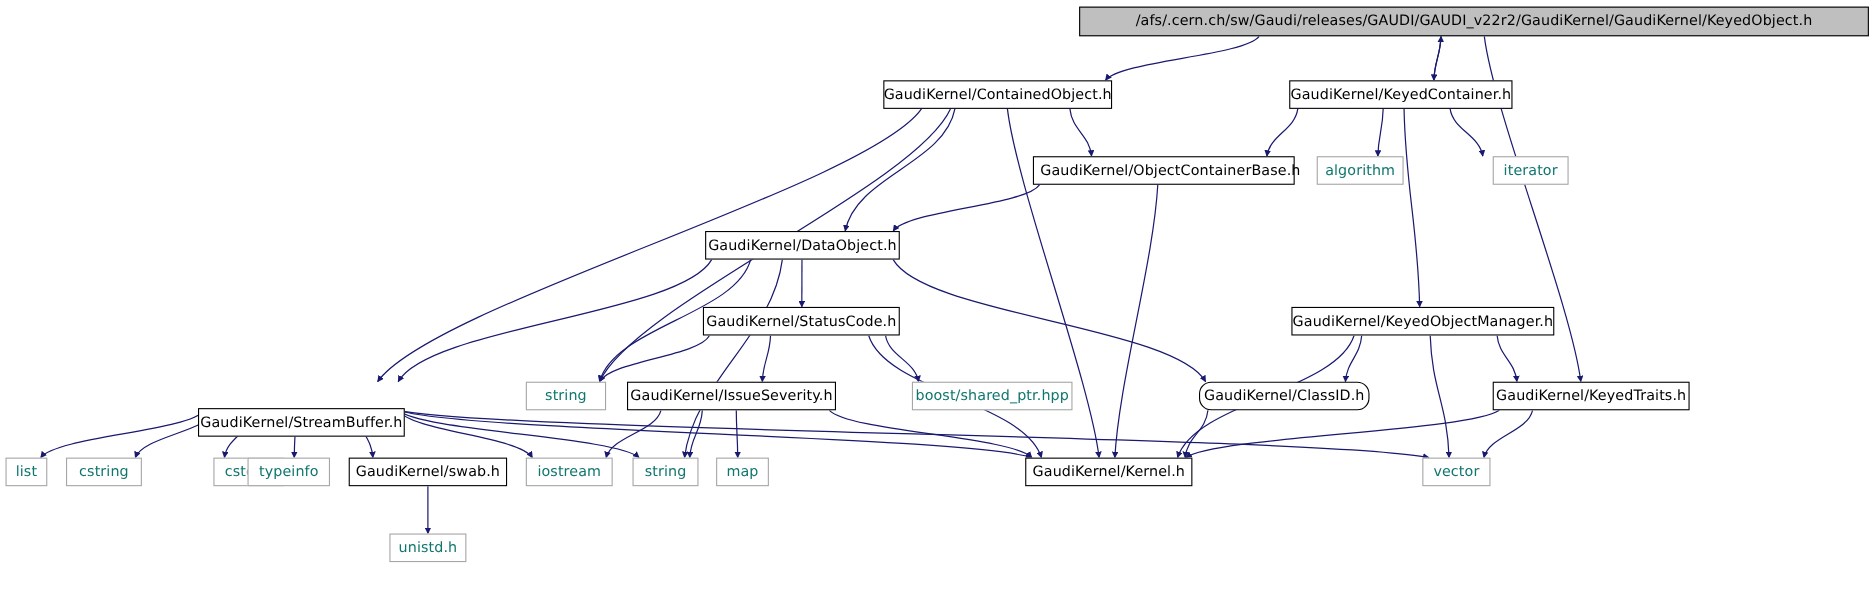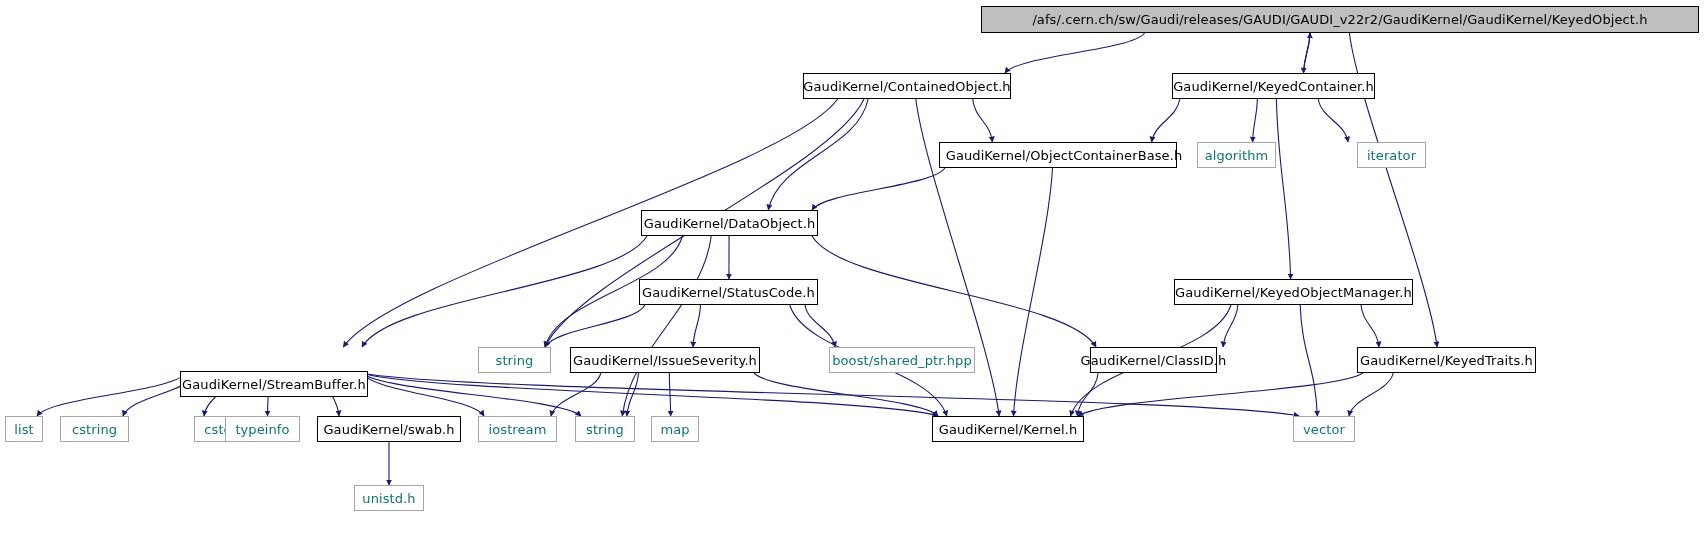--- a/index.html
+++ b/index.html
@@ -143,21 +143,21 @@
       </div>
       <div class="node ext" style="left: 478px; top: 347px; width: 73px;">
         <span class="node-label">string</span>
       </div>
       <div class="node" style="left: 570px; top: 347px; width: 190px;">
         <span class="node-label">GaudiKernel/IssueSeverity.h</span>
       </div>
       <div class="node ext" style="left: 829px; top: 347px; width: 146px;">
         <span class="node-label">boost/shared_ptr.hpp</span>
       </div>
-      <div class="node" style="left: 1090px; top: 347px; width: 127px;">
+      <div class="node" style="left: 1090px; top: 347px; width: 155px; border-radius: 11px;">
         <span class="node-label">GaudiKernel/ClassID.h</span>
       </div>
       <div class="node" style="left: 1357px; top: 347px; width: 179px;">
         <span class="node-label">GaudiKernel/KeyedTraits.h</span>
       </div>
       <div class="node ext" style="left: 5px; top: 416px; width: 38px;">
         <span class="node-label">list</span>
       </div>
       <div class="node ext" style="left: 60px; top: 416px; width: 69px;">
         <span class="node-label">cstring</span>

